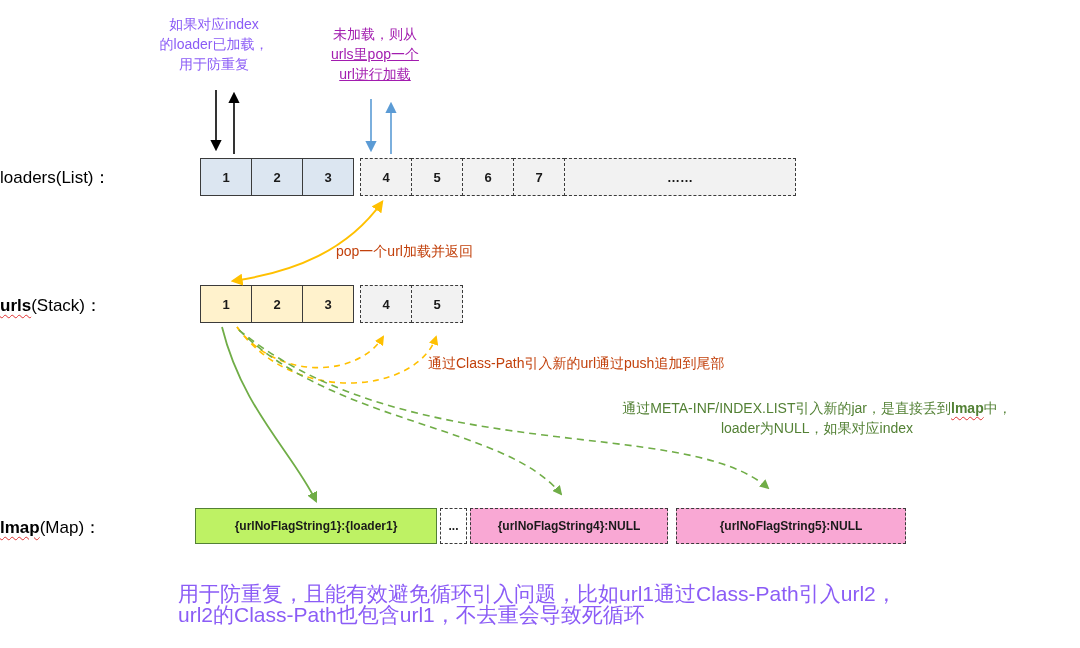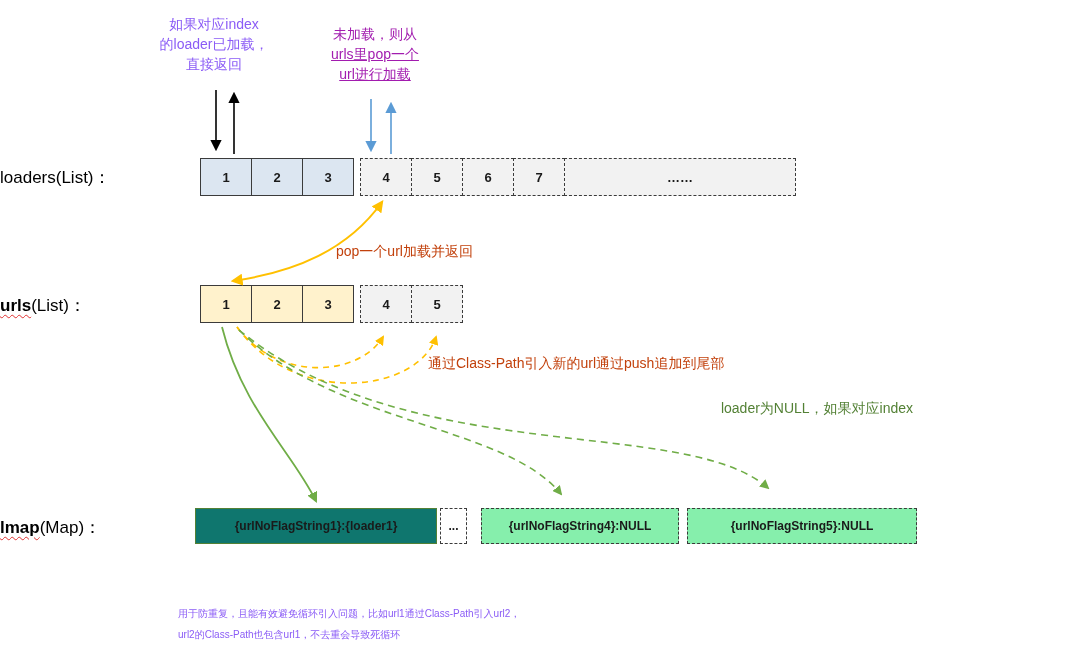--- a/index.html
+++ b/index.html
@@ -20,34 +20,34 @@
   .squiggle{text-decoration:underline;text-decoration-style:wavy;
             text-decoration-color:#e03131;text-decoration-thickness:1px;text-underline-offset:3px;font-weight:bold;}
   .note{position:absolute;font-size:14px;line-height:20px;color:#8b5cf6;white-space:nowrap;}
   .center{text-align:center;}
   .blue{color:#a21caf;}
   .orange{color:#c2410c;}
   .green-text{color:#538135;}
   .u{text-decoration:underline;}
   .map-cell{position:absolute;height:36px;display:flex;align-items:center;justify-content:center;
             font-size:12px;font-weight:600;color:#1a1a1a;box-sizing:border-box;}
-  .map-loaded{border:1.5px solid #538135;background:#0f766e;}
-  .map-null{border:1.4px dashed #3b3b3b;background:#86efac;margin-left:11px;}
+  .map-loaded{border:1.5px solid #538135;background:#bef264;}
+  .map-null{border:1.4px dashed #3b3b3b;background:#f9a8d4;}
   .map-ellipsis{border:1.4px dashed #3b3b3b;background:#ffffff;}
 </style>
 </head>
 <body>
 
 <div class="canvas">
 
   <div class="label" style="left:0px;top:166px">
     <span>loaders(List)：</span>
   </div>
   <div class="label" style="left:0px;top:294px">
-    <span class="squiggle">urls</span><span>(List)：</span>
+    <span class="squiggle">urls</span><span>(Stack)：</span>
   </div>
   <div class="label" style="left:0px;top:516px">
     <span class="squiggle">lmap</span><span>(Map)：</span>
   </div>
 
   <div class="row" style="left:200px;top:158px">
     <div class="cell solid loaders-fill w52">1</div>
     <div class="cell solid loaders-fill w52">2</div>
     <div class="cell solid loaders-fill w52">3</div>
   </div>
@@ -70,38 +70,41 @@
   </div>
 
   <div class="map-cell map-loaded" style="left:195px;top:508px;width:242px">{urlNoFlagString1}:{loader1}</div>
   <div class="map-cell map-ellipsis" style="left:440px;top:508px;width:27px">...</div>
   <div class="map-cell map-null" style="left:470px;top:508px;width:198px">{urlNoFlagString4}:NULL</div>
   <div class="map-cell map-null" style="left:676px;top:508px;width:230px">{urlNoFlagString5}:NULL</div>
 
   <div class="note center" style="left:138px;top:14px;width:152px">
     <div>如果对应index</div>
     <div>的loader已加载，</div>
-    <div>直接返回</div>
+    <div>用于防重复</div>
   </div>
 
   <div class="note center blue" style="left:300px;top:24px;width:150px">
     <div>未加载，则从</div>
     <div class="u">urls里pop一个</div>
     <div class="u">url进行加载</div>
   </div>
 
   <div class="note orange" style="left:336px;top:241px">pop一个url加载并返回</div>
 
   <div class="note orange" style="left:428px;top:353px">通过Class-Path引入新的url通过push追加到尾部</div>
 
   <div class="note center green-text" style="left:558px;top:398px;width:518px">
+    <div>
+      <span>通过META-INF/INDEX.LIST引入新的jar，是直接丢到</span><span class="squiggle">lmap</span><span>中，</span>
+    </div>
     <div>loader为NULL，如果对应index</div>
   </div>
 
-  <div class="note" style="left:178px;top:603px;font-size:10px;line-height:21px">
+  <div class="note" style="left:178px;top:583px;font-size:21px;line-height:21px">
     <div>用于防重复，且能有效避免循环引入问题，比如url1通过Class-Path引入url2，</div>
     <div>url2的Class-Path也包含url1，不去重会导致死循环</div>
   </div>
 
   <svg class="arrows" viewBox="0 0 1080 648">
     <defs>
       <marker id="arr-black" viewBox="0 0 10 10" refX="8" refY="5" markerWidth="7" markerHeight="7" orient="auto-start-reverse">
         <path d="M0,0 L10,5 L0,10 z" fill="#000000"></path>
       </marker>
       <marker id="arr-blue" viewBox="0 0 10 10" refX="8" refY="5" markerWidth="7" markerHeight="7" orient="auto-start-reverse">

